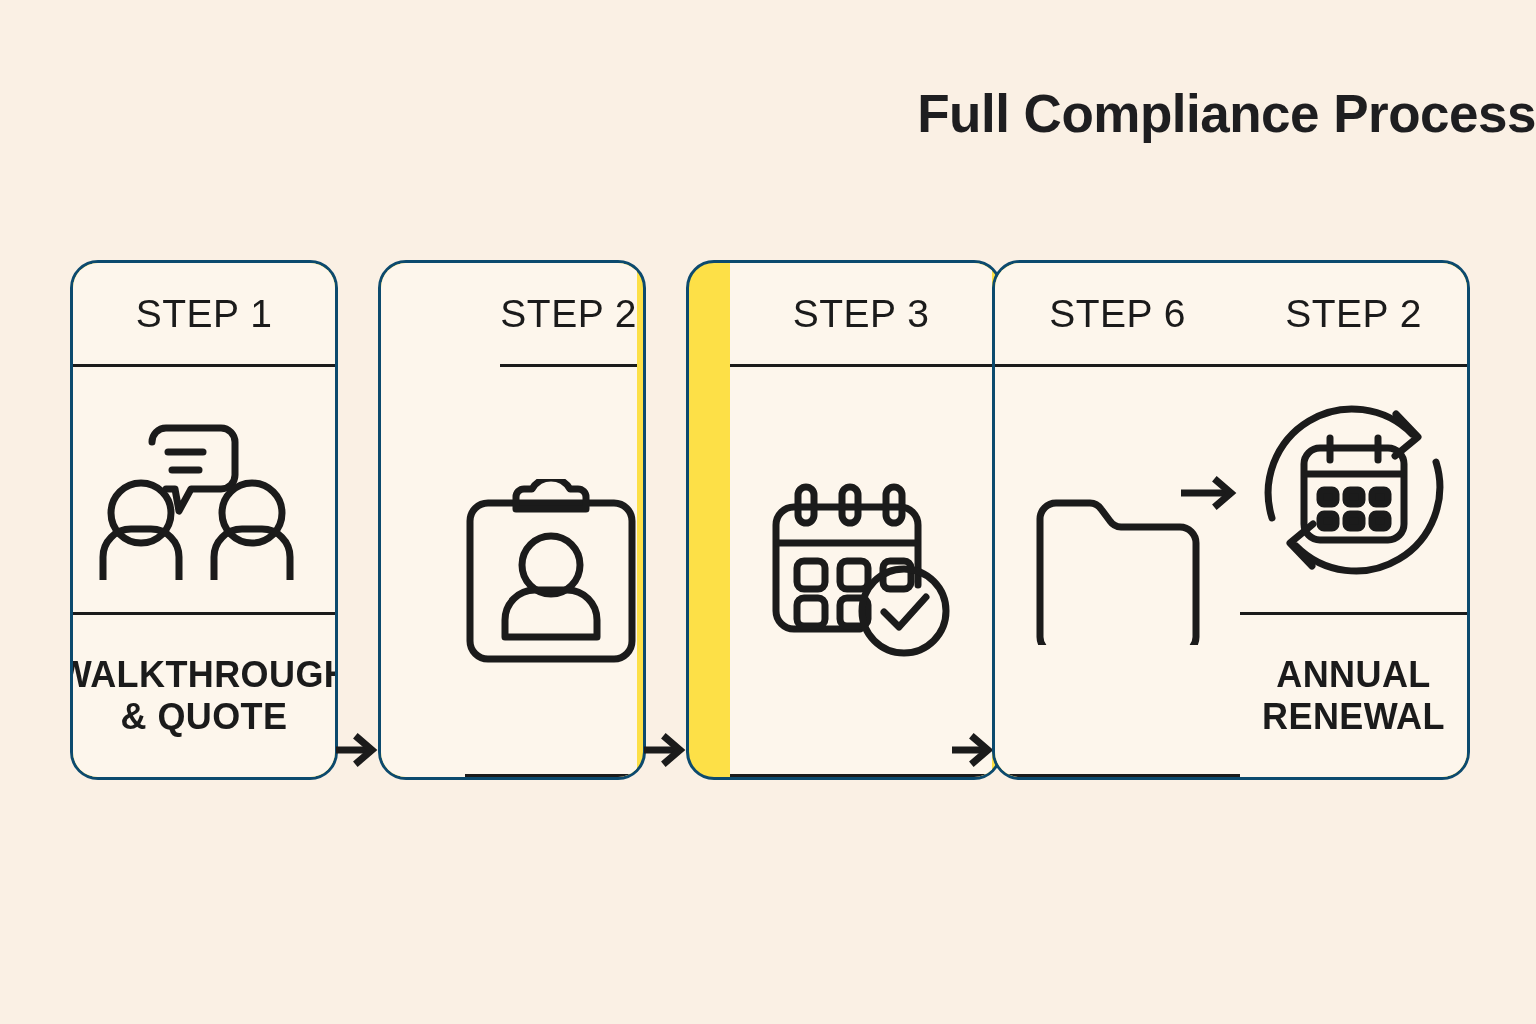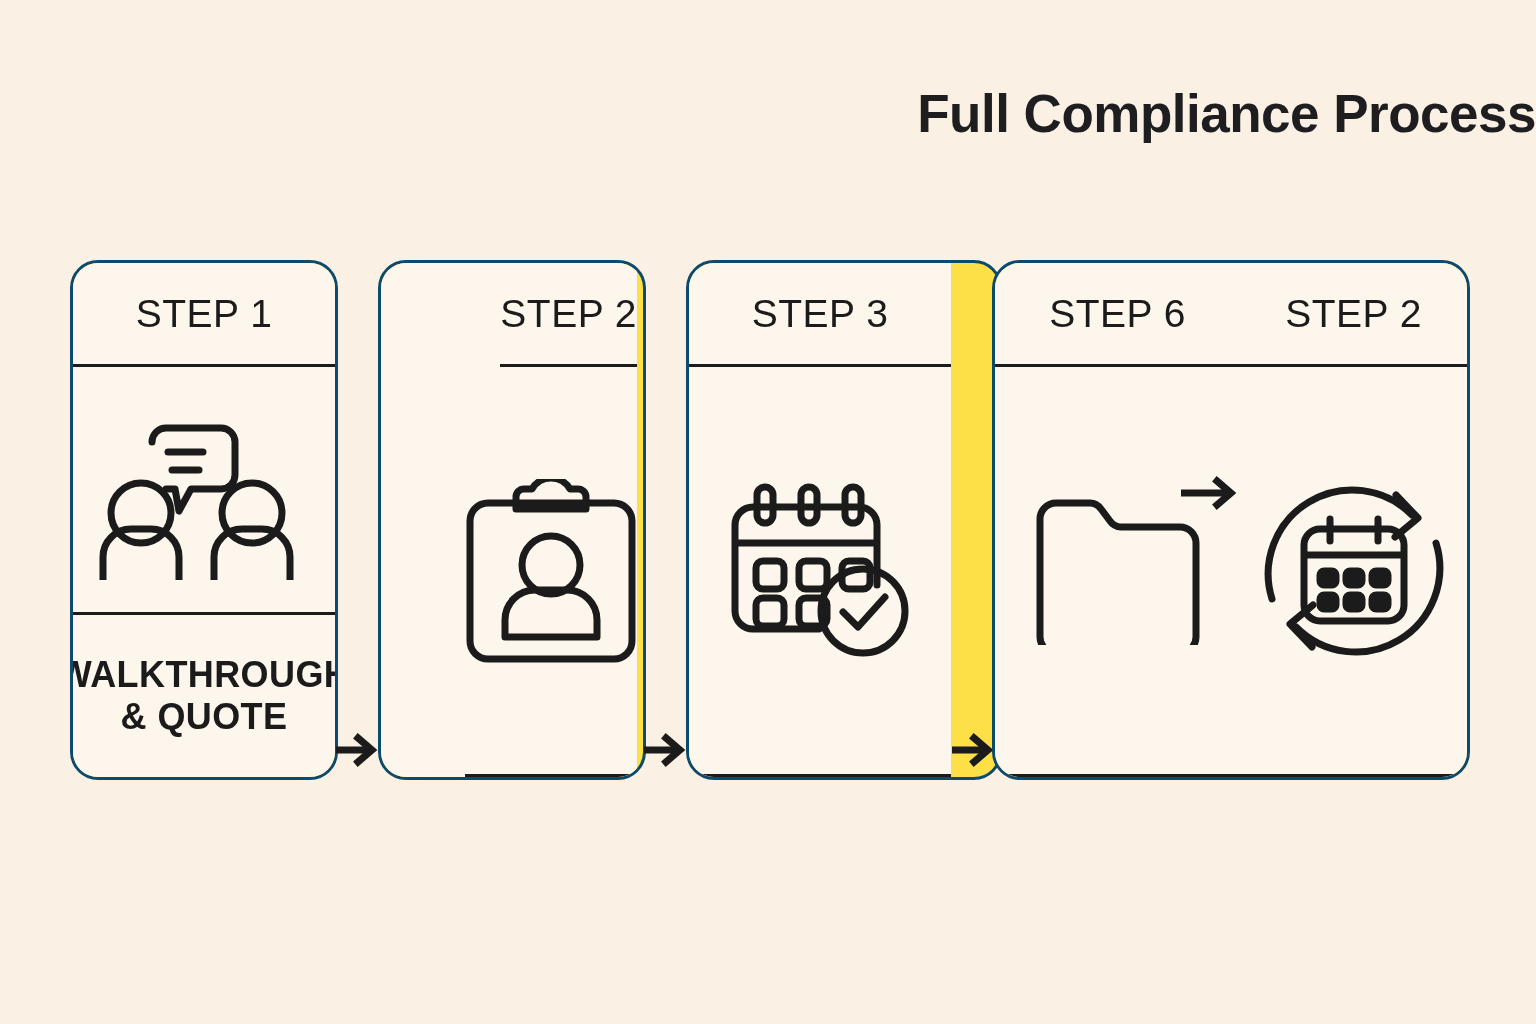--- a/index.html
+++ b/index.html
@@ -188,21 +188,21 @@
 
   <div class="arrow" style="left:574px;">
     <span>
       <svg class="icon" width="46" height="36" viewBox="0 0 46 36" fill="none" stroke="#1b1b1b" stroke-width="7" stroke-linecap="square" stroke-linejoin="miter">
         <line x1="2" y1="18" x2="32" y2="18"></line>
         <polyline points="22,6 36,18 22,30"></polyline>
       </svg>
     </span>
   </div>
 
-  <div class="group" style="left:616px; width:316px;">
+  <div class="group" style="left:616px; width:316px;padding-left:41px;">
     <div class="card" style="width:262px;">
       <div class="card-head">STEP 3</div>
       <div class="card-icon">
 
         <span>
           <svg class="icon" width="186" height="180" viewBox="0 0 186 180" fill="none" stroke="#1b1b1b" stroke-width="7" stroke-linecap="round" stroke-linejoin="round">
 
             <rect x="30" y="6" width="16" height="36" rx="8"></rect>
             <rect x="74" y="6" width="16" height="36" rx="8"></rect>
             <rect x="118" y="6" width="16" height="36" rx="8"></rect>
@@ -278,16 +278,18 @@
 
             <rect x="56" y="90" width="16" height="14" rx="4" fill="#1b1b1b"></rect>
             <rect x="82" y="90" width="16" height="14" rx="4" fill="#1b1b1b"></rect>
             <rect x="108" y="90" width="16" height="14" rx="4" fill="#1b1b1b"></rect>
             <rect x="56" y="114" width="16" height="14" rx="4" fill="#1b1b1b"></rect>
             <rect x="82" y="114" width="16" height="14" rx="4" fill="#1b1b1b"></rect>
             <rect x="108" y="114" width="16" height="14" rx="4" fill="#1b1b1b"></rect>
           </svg>
         </span>
       </div>
+      <div class="card-label">ANNUAL
+RENEWAL</div>
     </div>
   </div>
 
 </div>
 
 </body></html>

